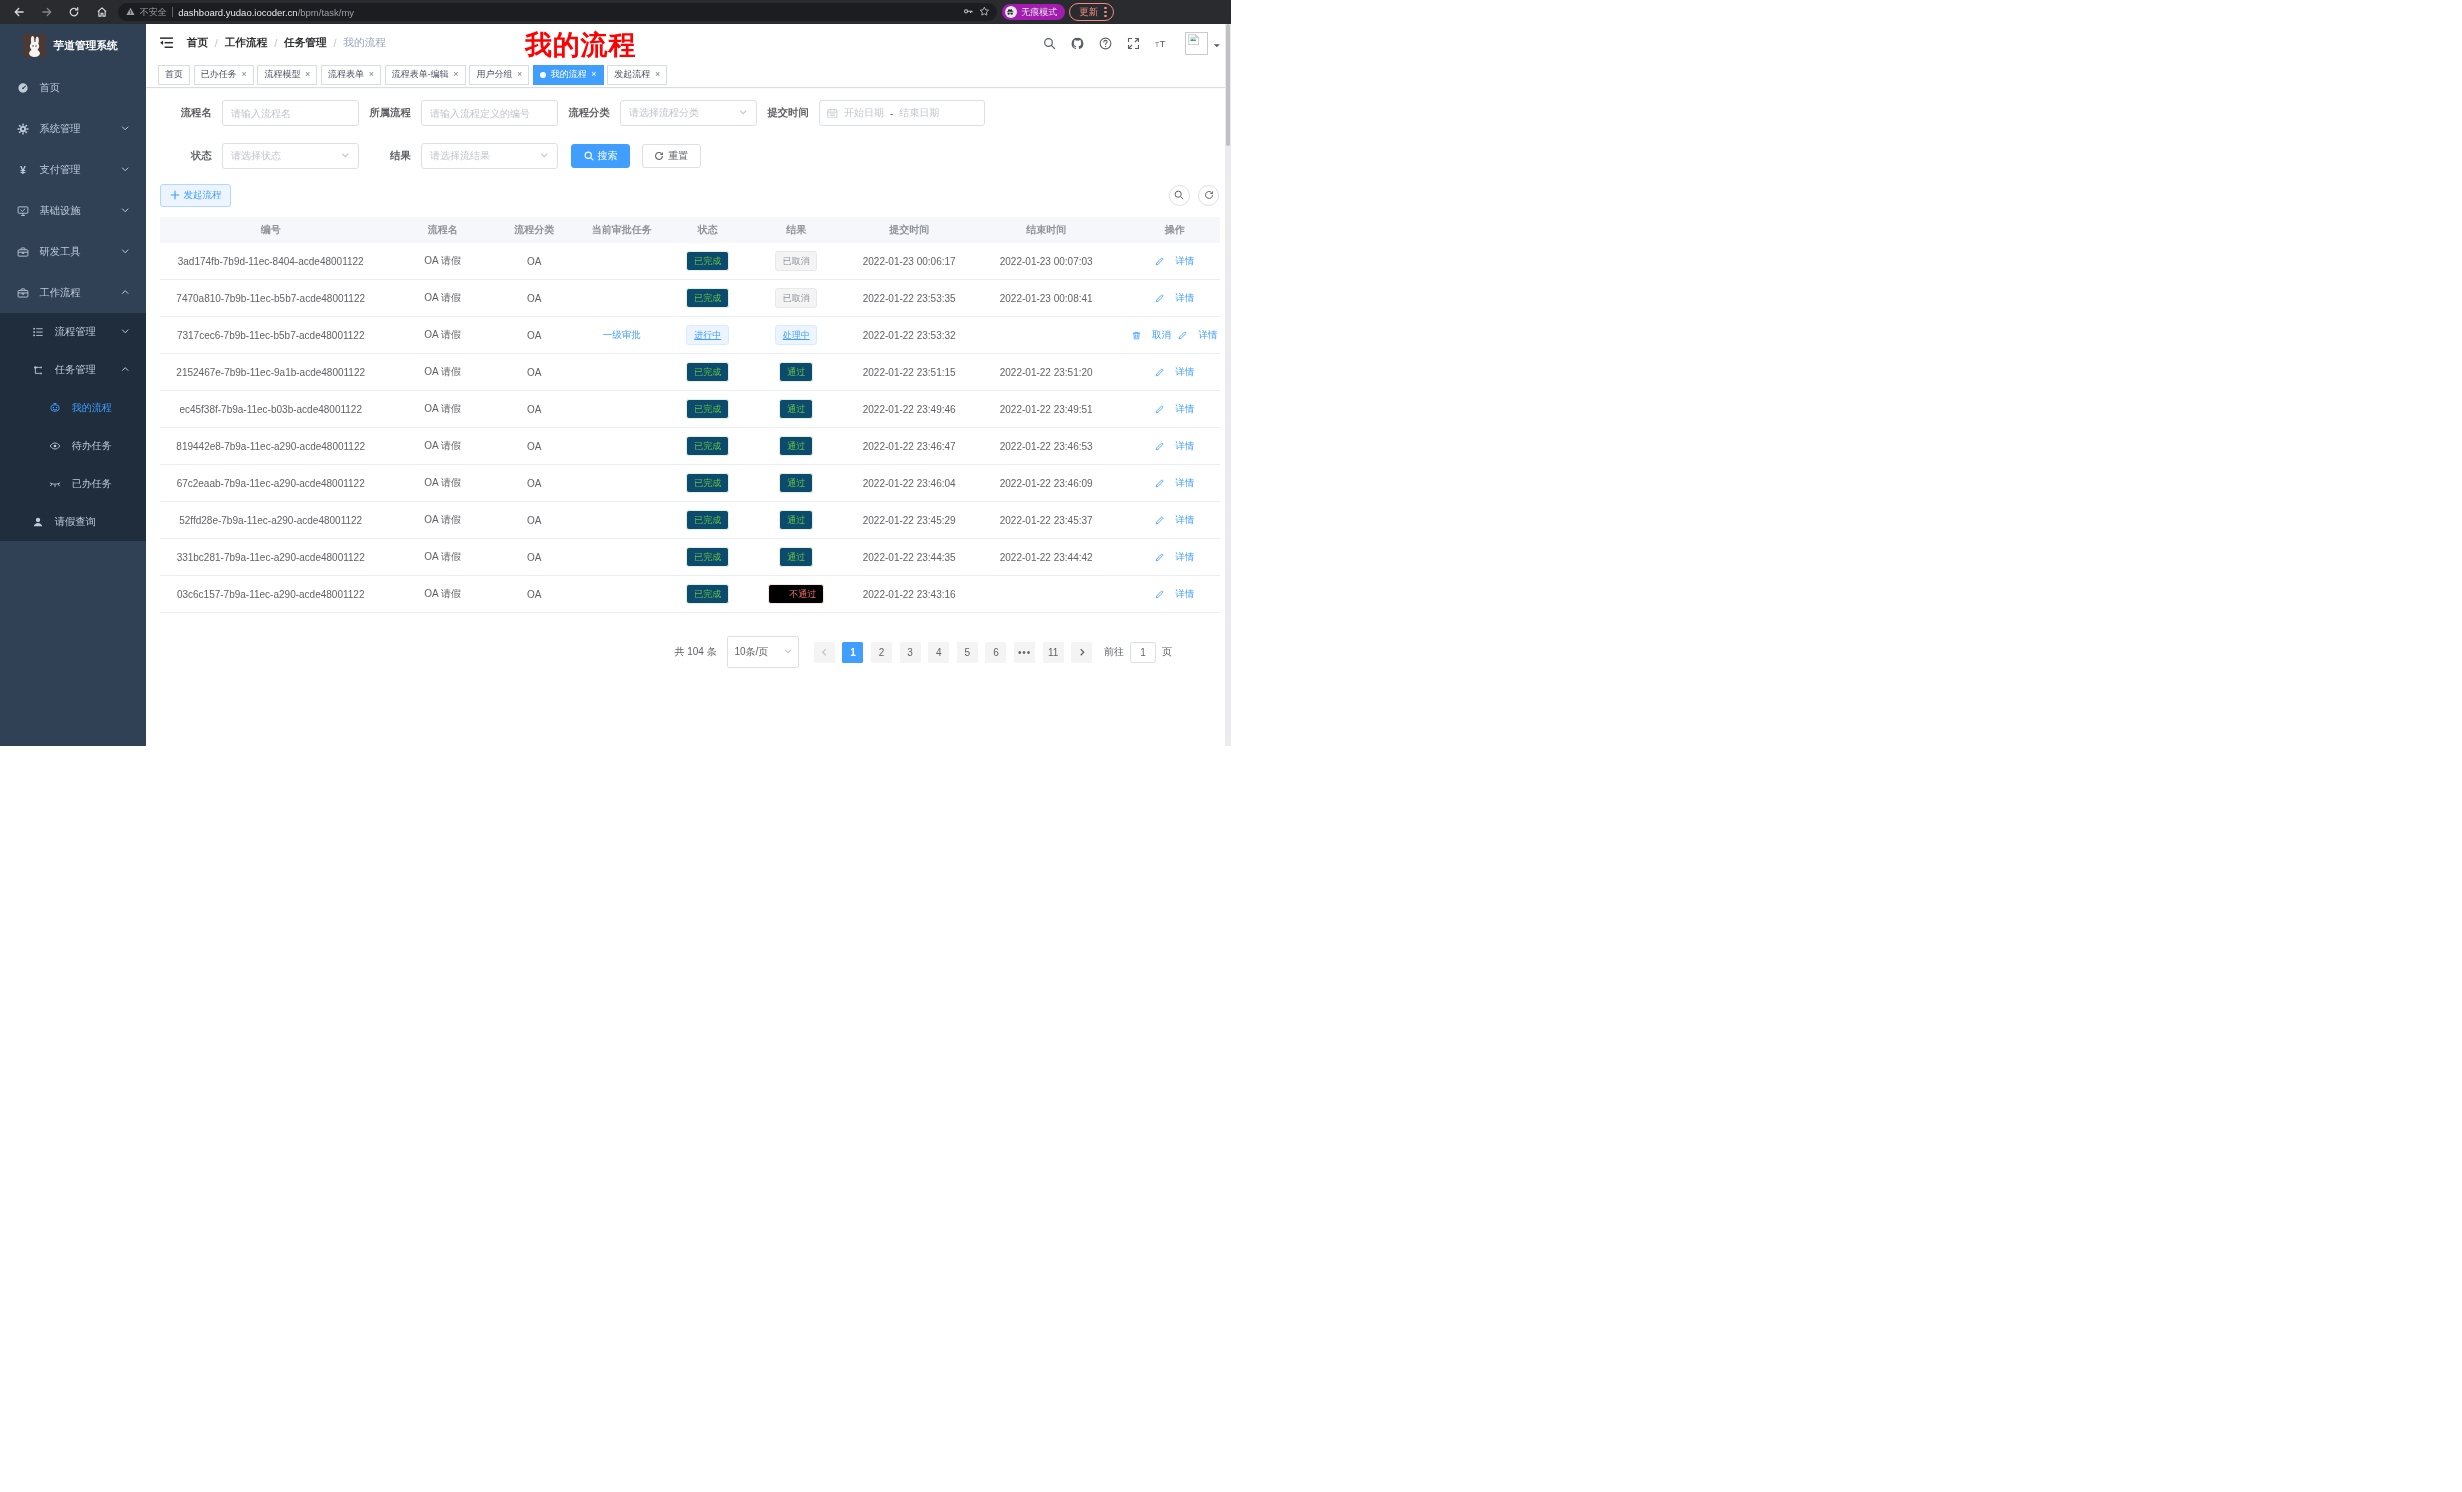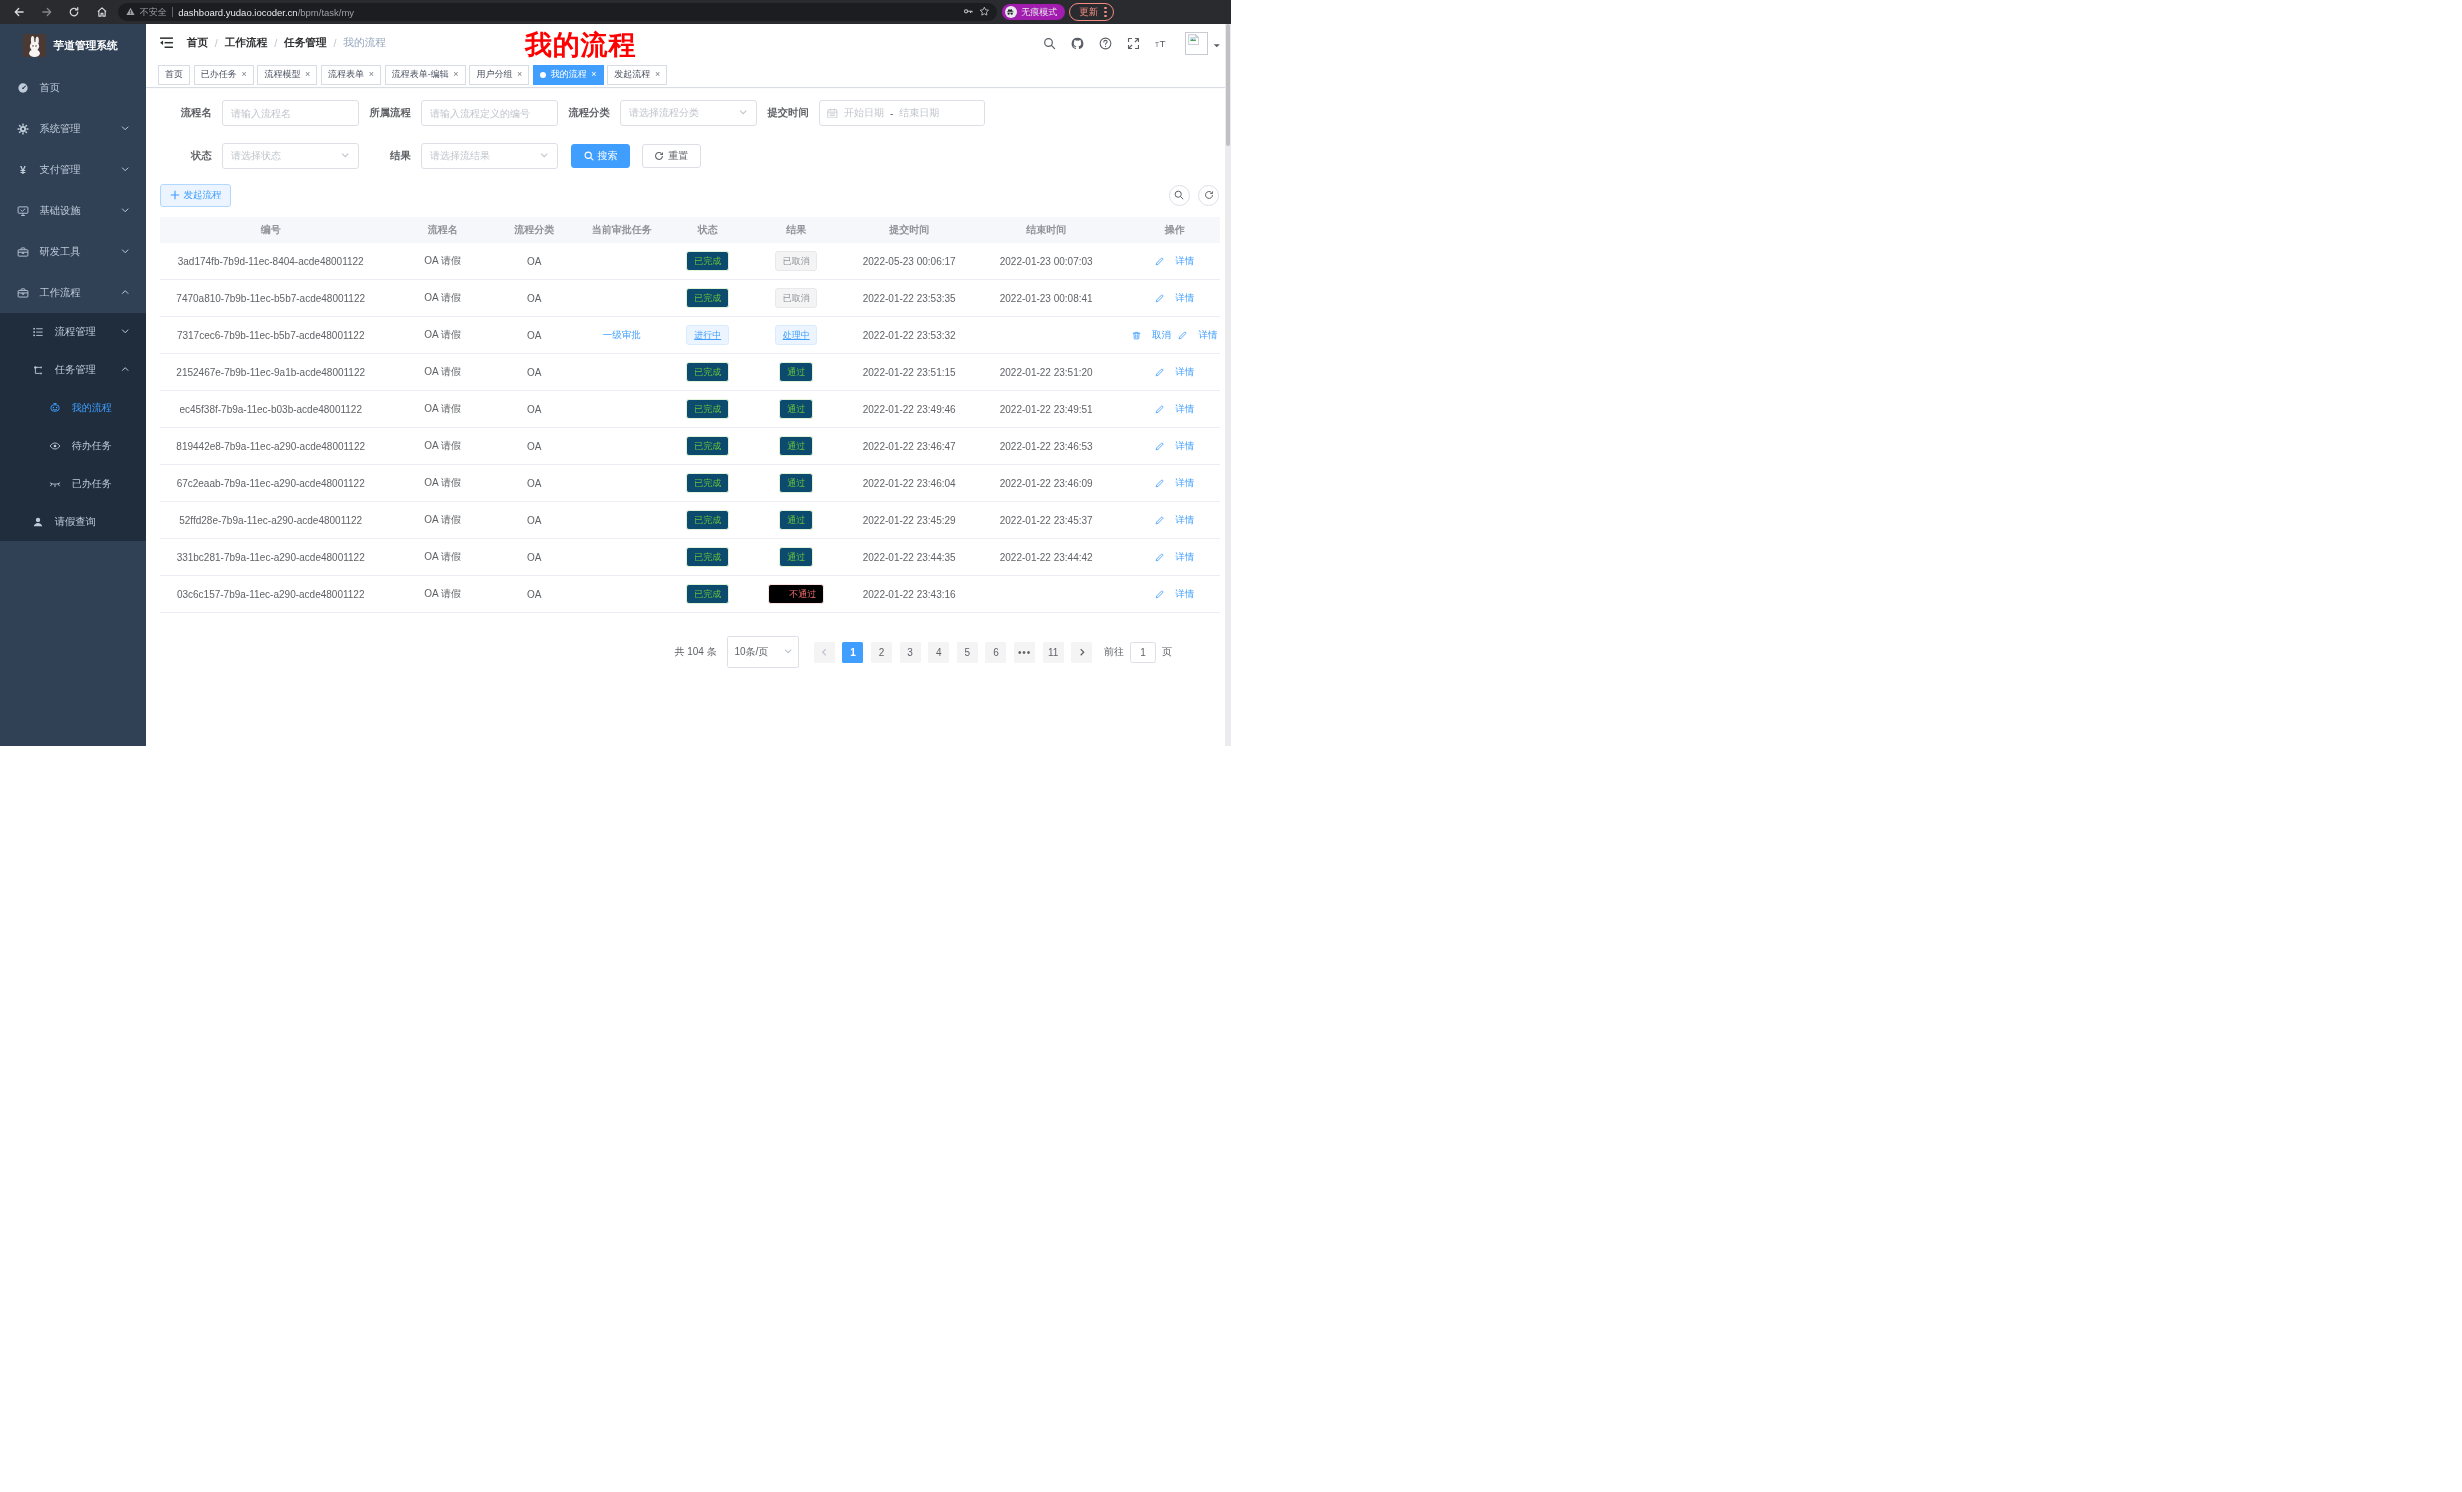--- a/index.html
+++ b/index.html
@@ -587,21 +587,21 @@
               </tr>
             </thead>
           <tbody id="tbody-root">
               <tr>
                 <td>3ad174fb-7b9d-11ec-8404-acde48001122</td>
                 <td>OA 请假</td>
                 <td>OA</td>
                 <td></td>
                 <td><span class="tag tag-success">已完成</span></td>
                 <td><span class="tag tag-info">已取消</span></td>
-                <td>2022-05-23 00:06:17</td>
+                <td>2022-01-23 00:06:17</td>
                 <td>2022-01-23 00:07:03</td>
                 <td class="ops"><span class="link">
                     <span style="display: inline-flex;">
                       <svg viewBox="0 0 12 12" fill="none" stroke="currentColor" stroke-width="1.1">
                         <path d="M1.5 10.5l.8-2.6L8.6 1.6a1 1 0 0 1 1.4 0l.4.4a1 1 0 0 1 0 1.4L4.1 9.7z" stroke-linejoin="round"></path>
                       </svg>
                     </span>
                     <span>详情</span>
                   </span></td>
               </tr>

